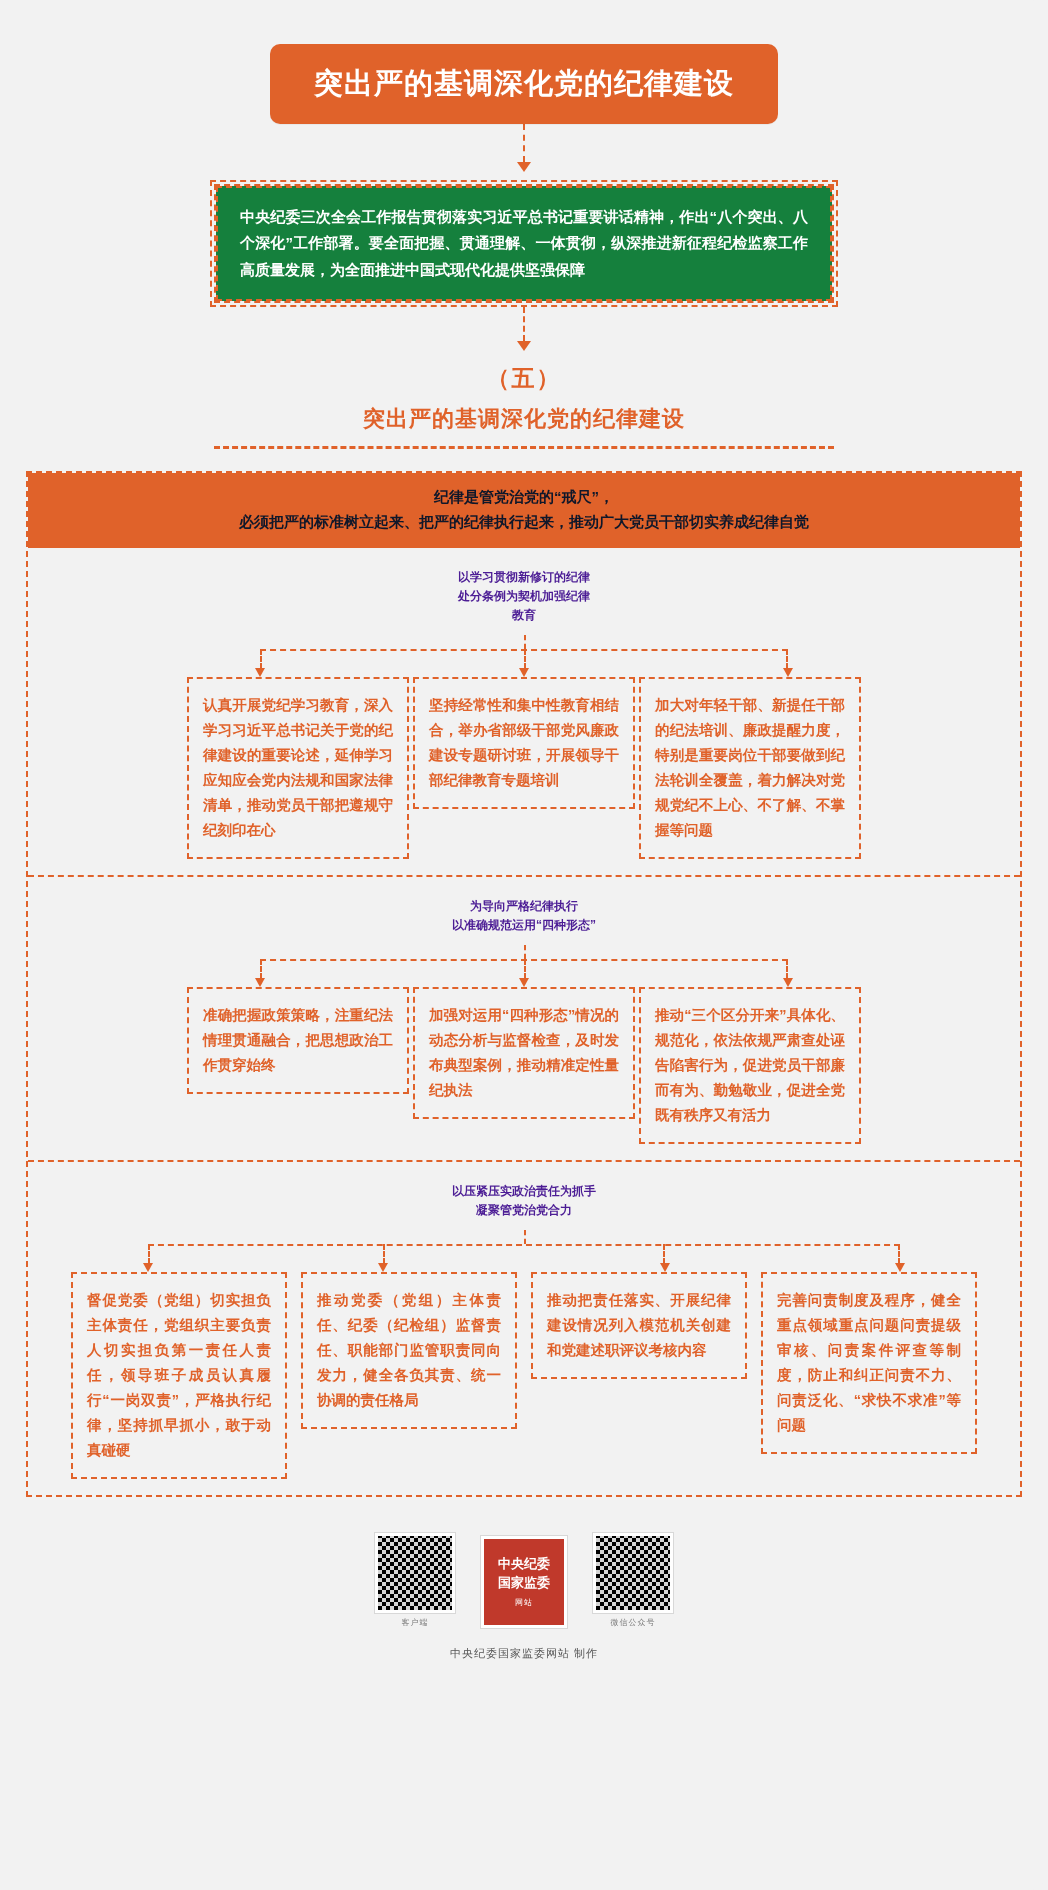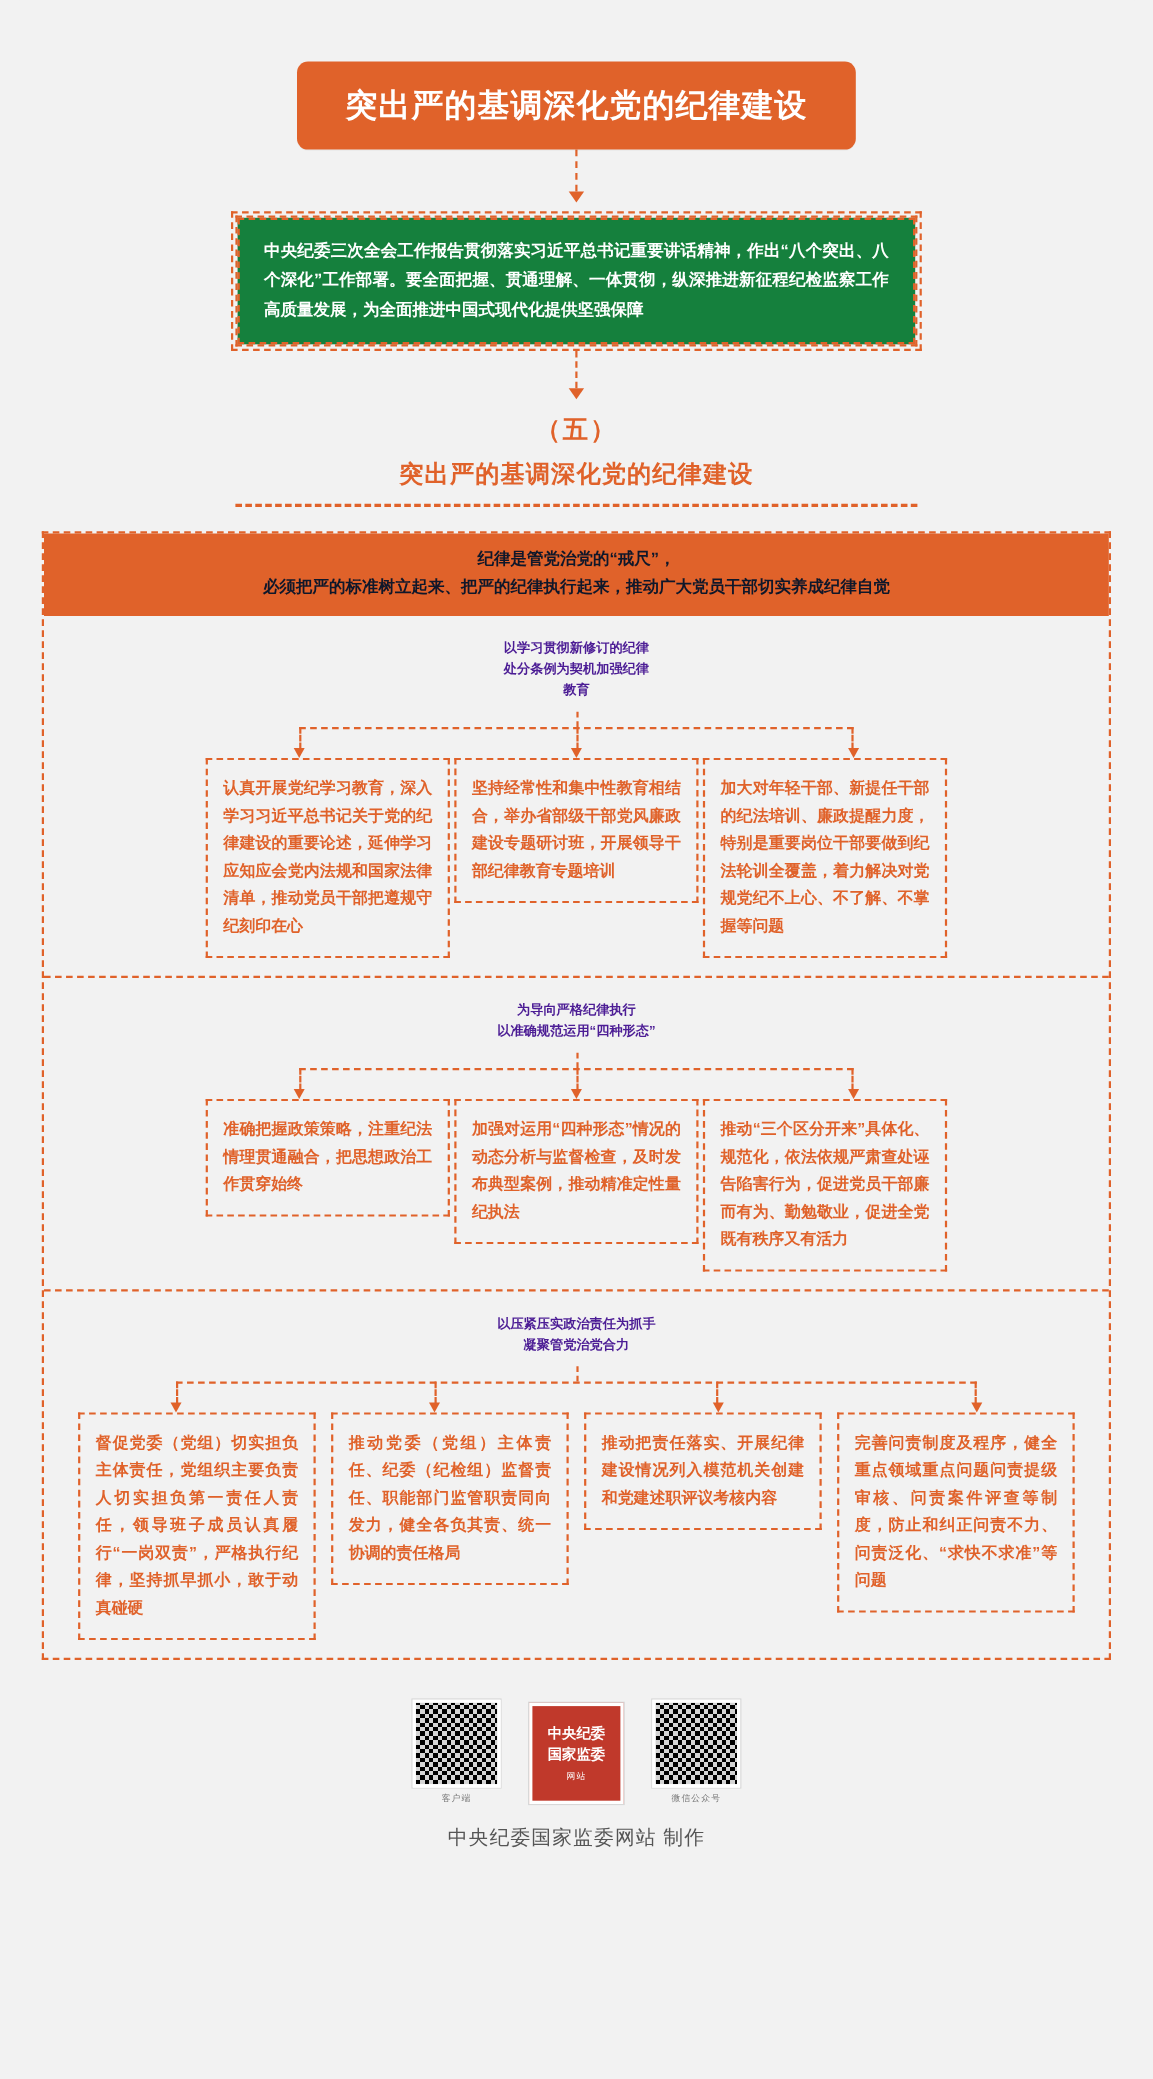--- a/index.html
+++ b/index.html
@@ -9,21 +9,21 @@
     font-family:"Liberation Sans","DejaVu Sans",sans-serif;
     color:#e0622a;
     -webkit-font-smoothing:antialiased;
   }
   .page{
     position:relative;
     width:1048px;
     min-height:1890px;
     background:#f2f2f2;
     box-sizing:border-box;
-    padding:12px;
+    padding:0;
     border-radius:20px;
   }
 
   
   .title-wrap{padding-top:44px;display:flex;justify-content:center;}
   .title-box{
     background:#e0622a;
     color:#ffffff;
     font-size:29px;
     font-weight:bold;
@@ -221,21 +221,21 @@
     display:flex;
     flex-direction:column;
     align-items:center;
     justify-content:center;
     border:3px solid #ffffff;
     box-shadow:0 0 0 1px #d8d8d8;
   }
   .emblem .sub{font-size:8px;font-weight:normal;margin-top:4px;letter-spacing:1px;}
   .credit{
     margin-top:18px;
-    font-size:18px;
+    font-size:11px;
     color:#555555;
     letter-spacing:1px;
   }
 </style>
 </head>
 <body>
 
 <div class="page">
 
   <div class="title-wrap">

